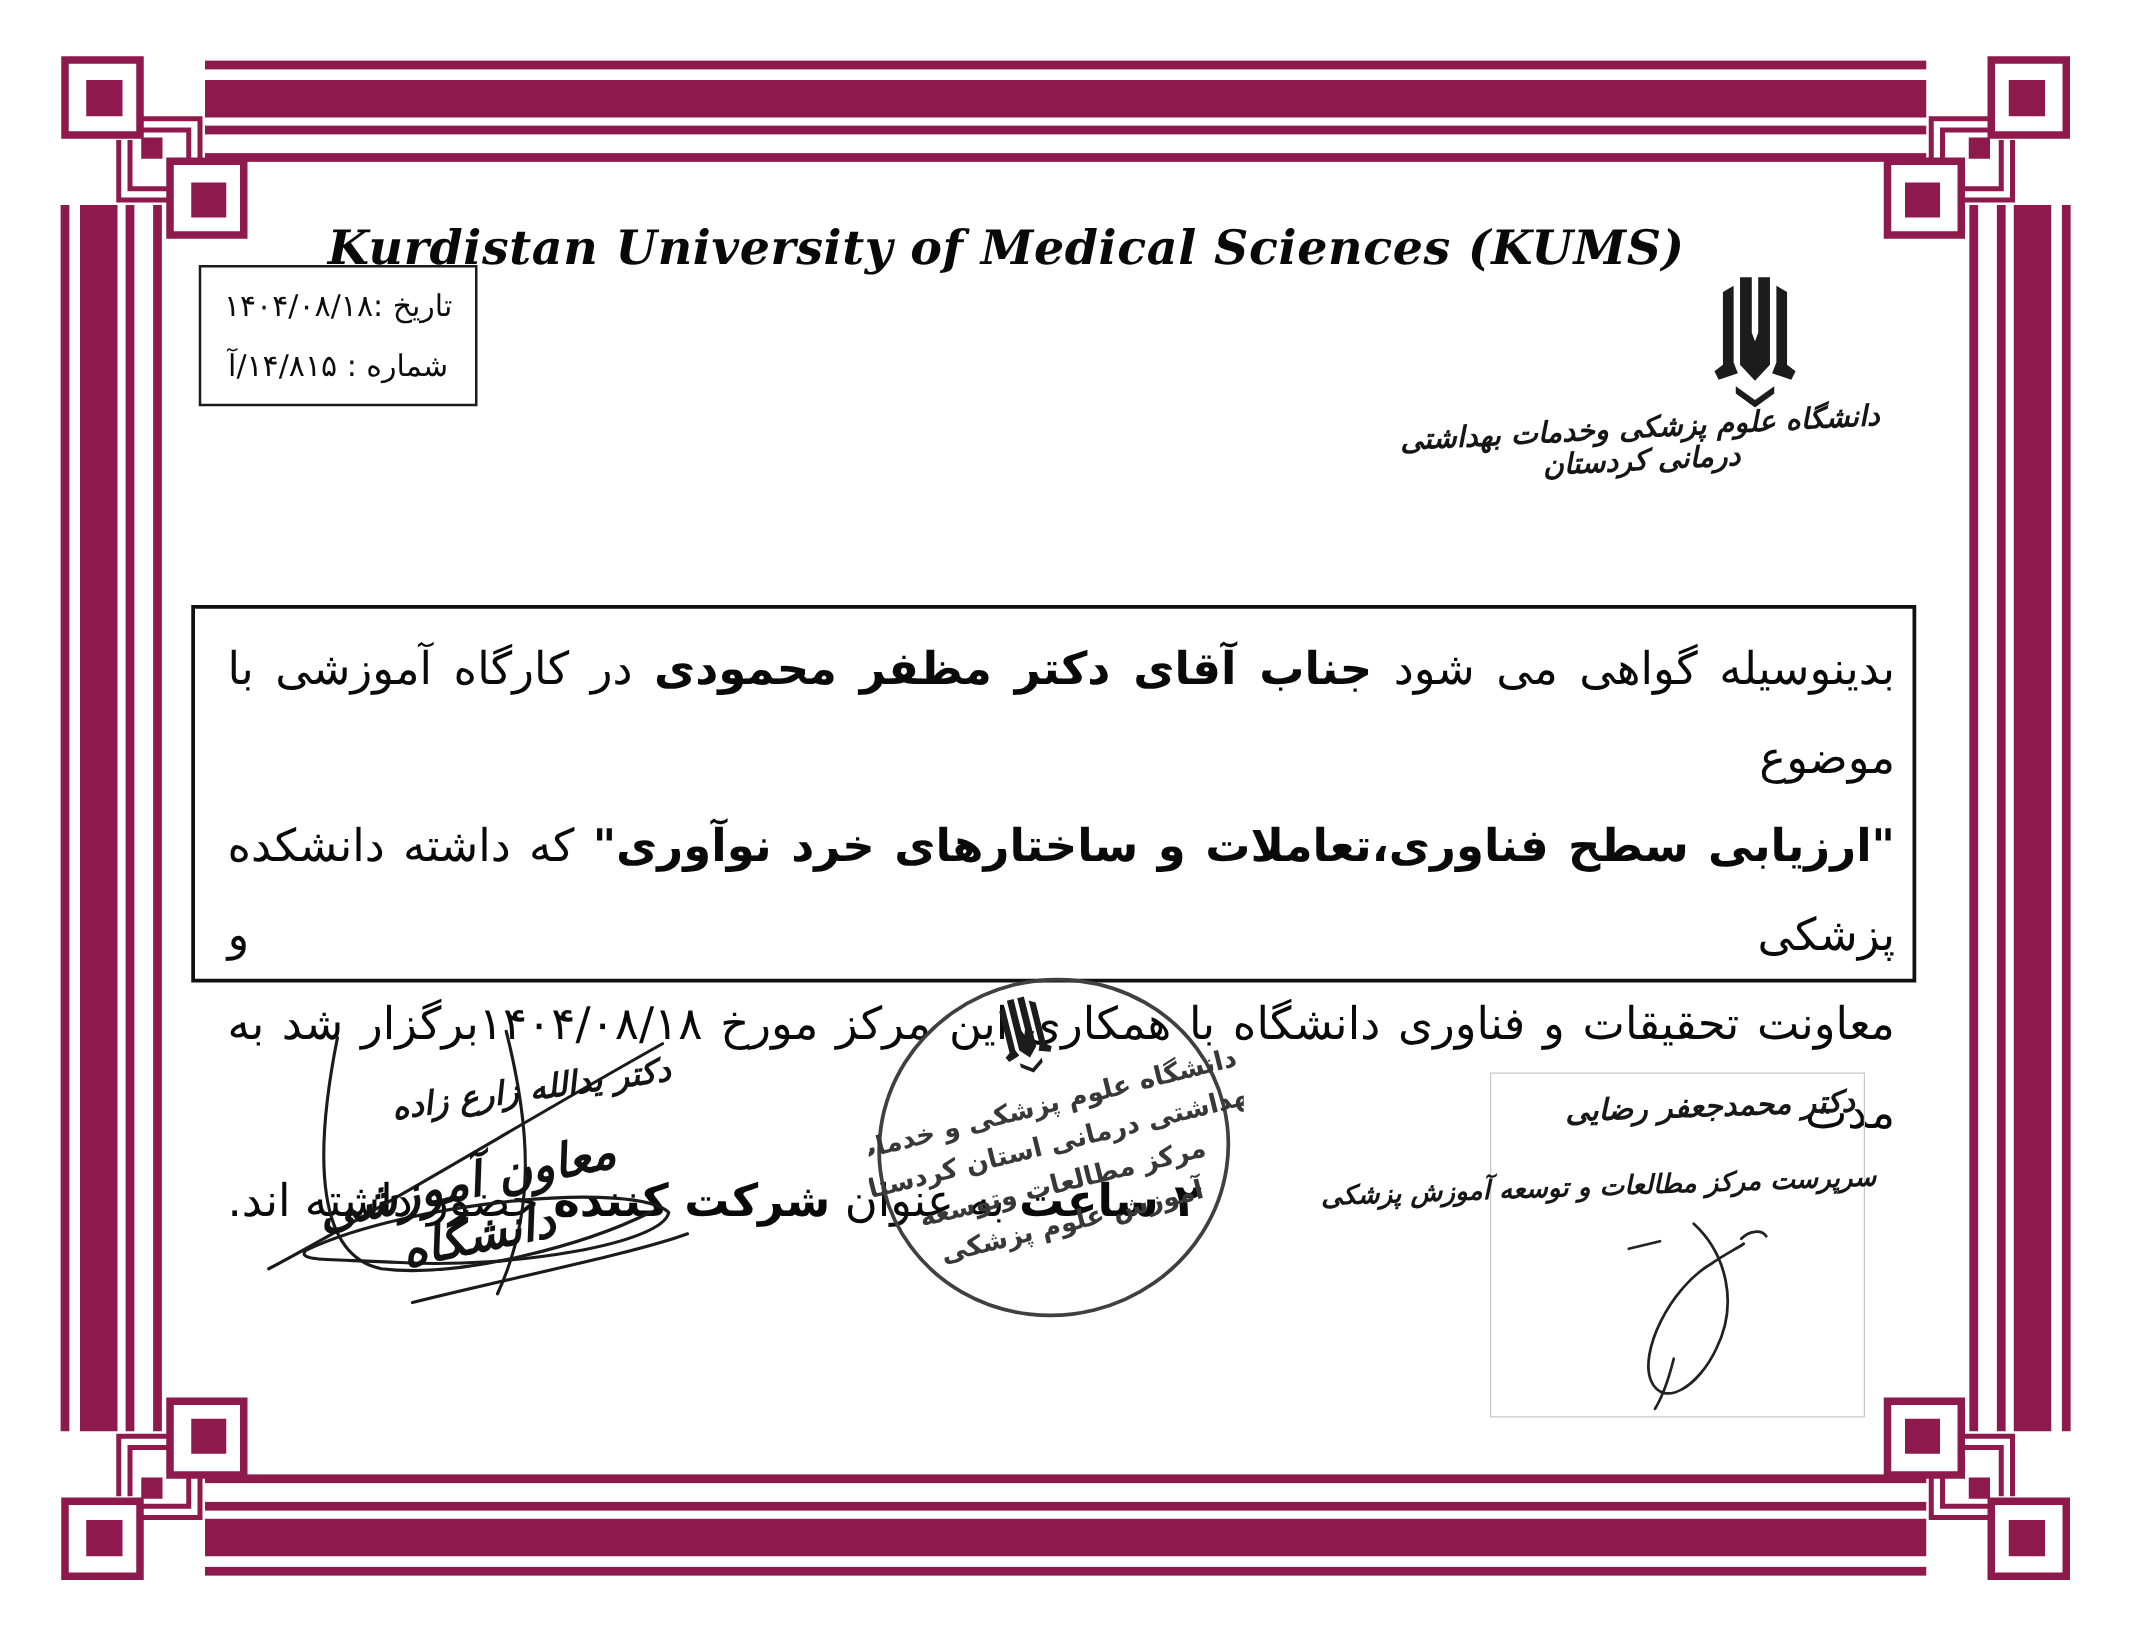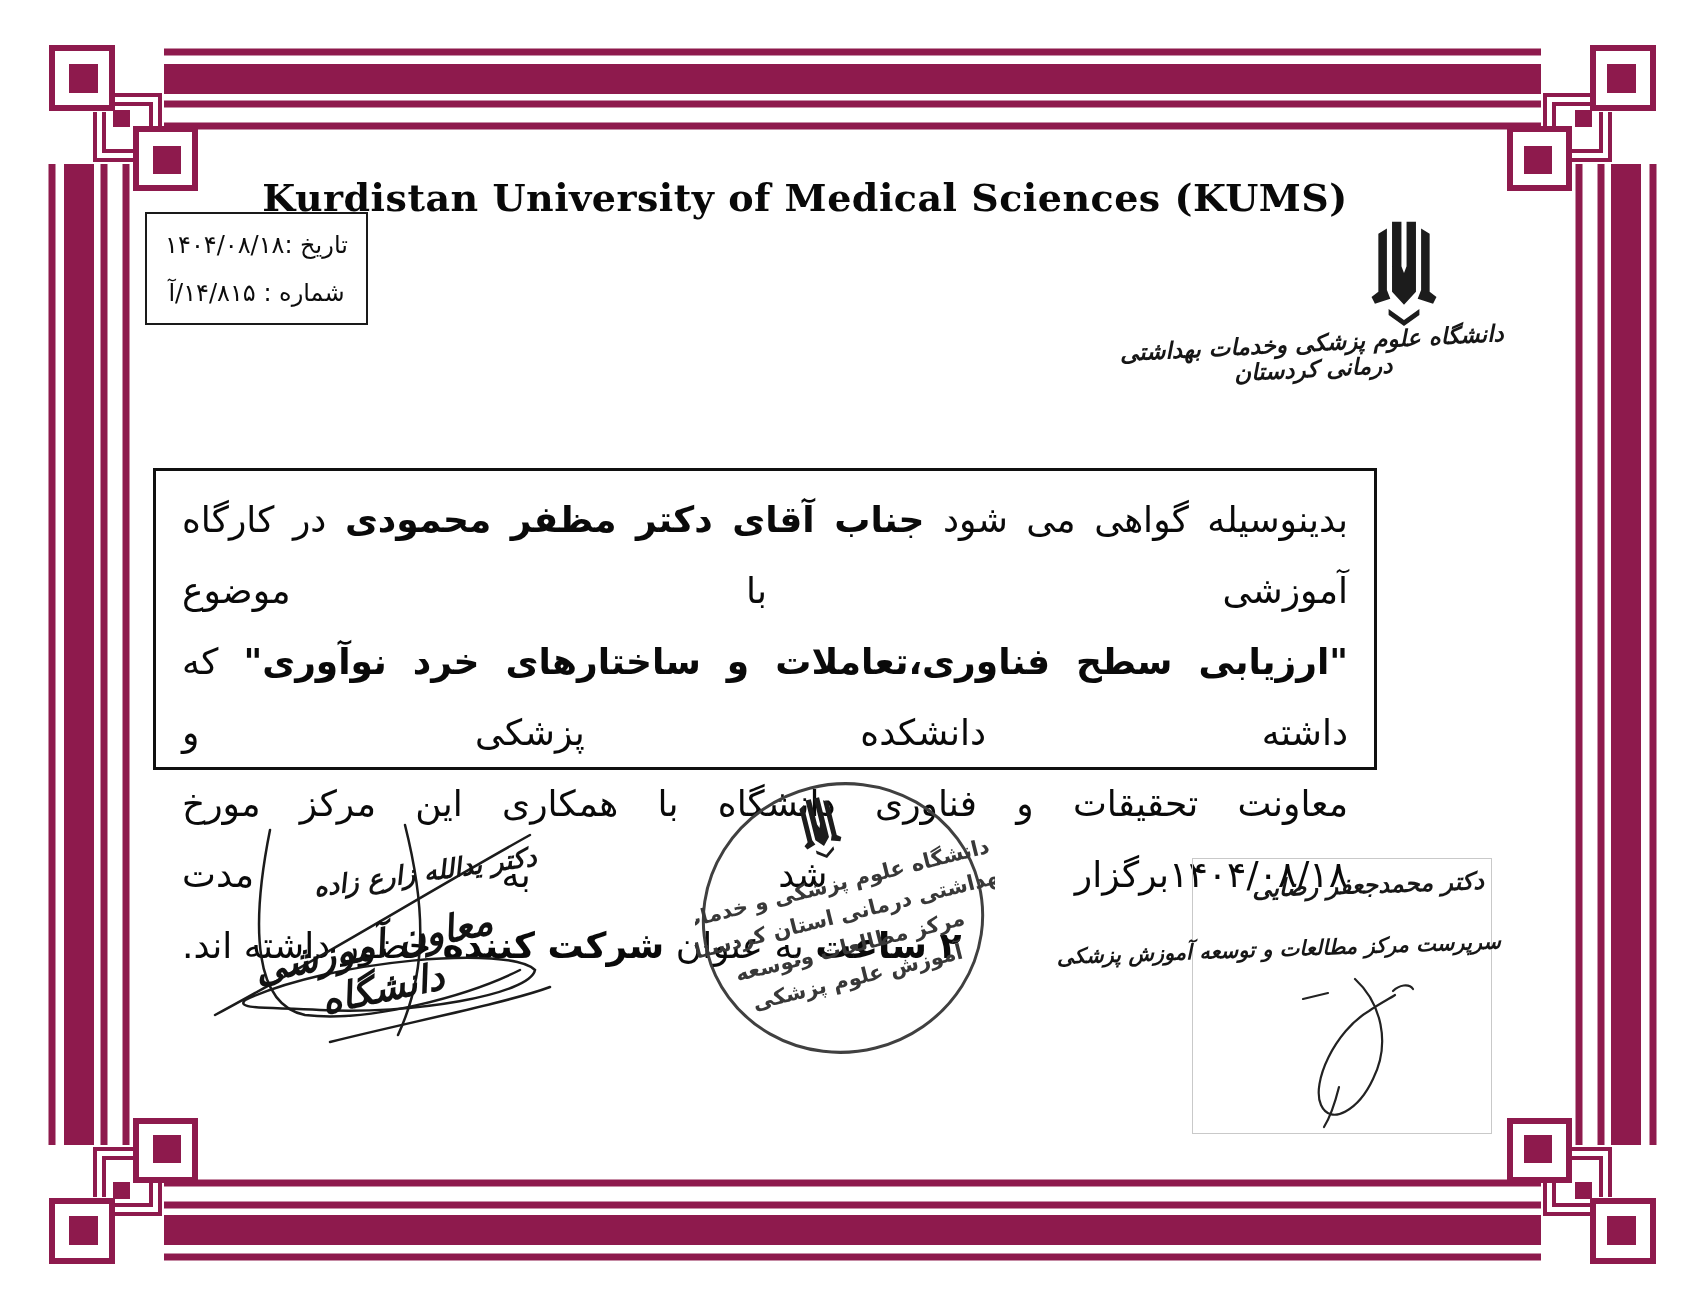--- a/index.html
+++ b/index.html
@@ -5,45 +5,45 @@
   html,body{margin:0;padding:0;background:#fff;}
   .page{
     position:relative;width:1705px;height:1309px;background:#fff;overflow:hidden;
     font-family:"DejaVu Sans",sans-serif;color:#111;
   }
   .abs{position:absolute;}
   svg{display:block;}
 
   
   .meta-box{
-    left:145px;top:212px;width:223px;height:113px;
+    left:159px;top:212px;width:223px;height:113px;
     border:2.5px solid #1a1a1a;direction:rtl;text-align:center;
     font-size:24px;line-height:48px;padding-top:7px;box-sizing:border-box;
     color:#0c0c0c;
   }
 
   
   .headers{left:170px;top:176px;width:1270px;text-align:center;}
   .headers div{
-    font-family:"DejaVu Serif",serif;font-weight:bold;
+    font-family:"DejaVu Serif",serif;font-style:italic;font-weight:bold;
     font-size:38px;line-height:44px;margin-bottom:22px;color:#090909;
     letter-spacing:0.5px;
   }
 
   
   .logo-caption{
     left:1115px;top:330px;width:395px;direction:rtl;text-align:center;
     font-size:23px;font-weight:bold;font-style:italic;color:#161616;
     transform:rotate(-3deg);
   }
 
   
   .body-box{
-    left:153px;top:468px;width:1224px;height:302px;border:3px solid #101010;
-    box-sizing:border-box;direction:rtl;padding:13px 26px 0 26px;
+    left:153px;top:484px;width:1380px;height:302px;border:3px solid #101010;
+    box-sizing:border-box;direction:rtl;padding:13px 14px 0 26px;
   }
   .bline{
     font-size:36px;line-height:71px;color:#0a0a0a;
     text-align:justify;text-align-last:justify;white-space:normal;
   }
   .bline:last-child{text-align:left;text-align-last:auto;}
   .bline .bold{font-weight:bold;}
 
   
   .sig-left{left:180px;top:805px;width:410px;height:270px;}

